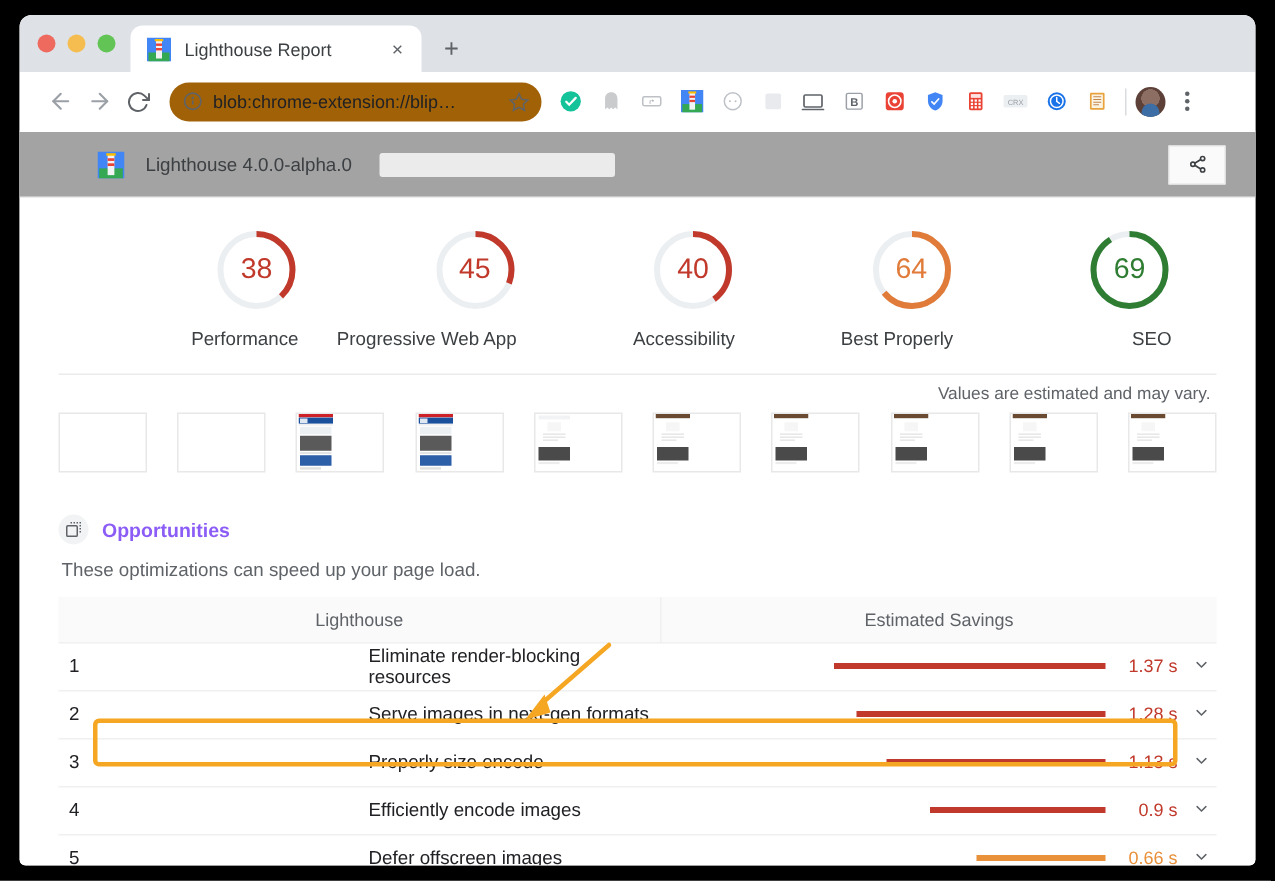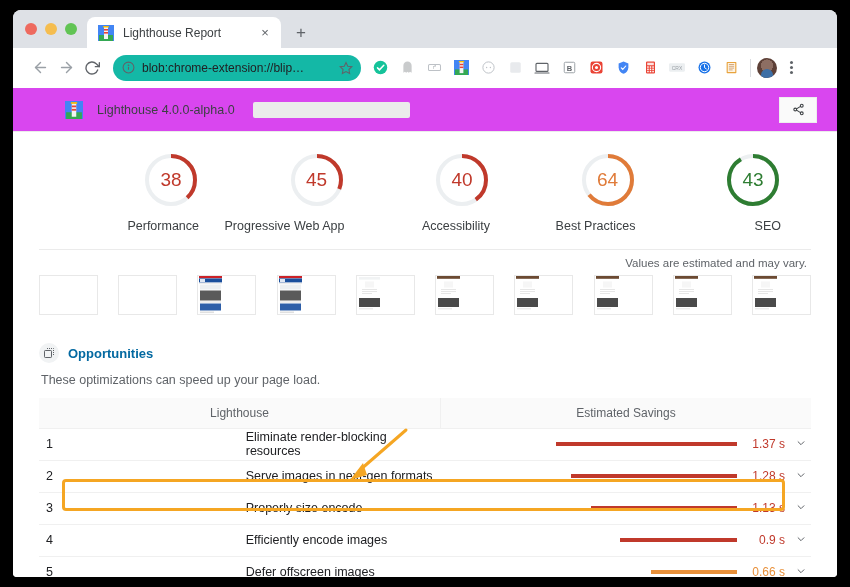--- a/index.html
+++ b/index.html
@@ -75,21 +75,21 @@
   .navbtn {
     width: 26px; height: 26px; flex: 0 0 auto;
     display: flex; align-items: center; justify-content: center;
     color: #5f6368;
   }
   .navbtn.back, .navbtn.fwd { color: #9aa0a6; }
   .omnibox {
     flex: 0 0 auto;
     width: 248px;
     height: 26px;
-    background: #14b8a6;
+    background: #a16207;
     border-radius: 13px;
     display: flex;
     align-items: center;
     padding: 0 8px 0 9px;
     margin-left: 8px;
     gap: 7px;
   }
   .omni-url {
     font-size: 12px; color: #202124;
     white-space: nowrap; overflow: hidden;
@@ -108,21 +108,21 @@
     width: 12px; height: 10px; border-radius: 6px 6px 0 0;
     background: #3c6ea5;
   }
   .kebab { width: 22px; height: 26px; display: flex; flex-direction: column;
            align-items: center; justify-content: center; gap: 2px; flex: 0 0 auto; margin-left: 2px; }
   .kebab i { width: 3px; height: 3px; border-radius: 50%; background: #5f6368; display: block; }
   
   .page { flex: 1 1 auto; background: #ffffff; overflow: hidden; position: relative; }
   .lh-header {
     height: 44px;
-    background: #d946ef;
+    background: #a3a3a3;
     display: flex;
     align-items: center;
     padding: 0 20px 0 52px;
     border-bottom: 1px solid #ebebeb;
   }
   .lh-logo { width: 18px; height: 18px; flex: 0 0 auto; margin-right: 14px; }
   .lh-version { font-size: 12.5px; color: #3c4043; white-space: nowrap; flex: 0 0 auto; }
   .lh-urlplaceholder {
     height: 16px; width: 157px; background: #ebebeb;
     border-radius: 2px; margin-left: 18px; flex: 0 0 auto;
@@ -164,21 +164,21 @@
     position: relative; overflow: hidden;
   }
   .thumb .shot { position: absolute; left: 1px; top: 0px; width: 23px; height: 38px; }
   
   .opp-head { display: flex; align-items: center; gap: 9px; padding-top: 14px; }
   .opp-icon {
     width: 20px; height: 20px; border-radius: 50%;
     background: #f1f3f4; display: flex; align-items: center; justify-content: center;
     flex: 0 0 auto;
   }
-  .opp-title { font-size: 13px; font-weight: bold; color: #0369a1; }
+  .opp-title { font-size: 13px; font-weight: bold; color: #8b5cf6; }
   .opp-sub { font-size: 12.5px; color: #5f6368; padding: 10px 0 11px 2px; }
   table.opps { width: 100%; border-collapse: collapse; table-layout: fixed; }
   table.opps th {
     background: #fafafa;
     font-size: 12px; font-weight: normal; color: #5f6368;
     height: 30px; text-align: center;
     border-bottom: 1px solid #f0f0f0;
   }
   th.c-opp { width: 52%; border-right: 1px solid #f0f0f0; }
   th.c-sav { width: 48%; }
@@ -451,30 +451,30 @@
         </div>
 
         <div class="gauge">
           <div class="gauge-ring">
             <svg width="56" height="56" viewBox="0 0 56 56">
               <circle cx="28" cy="28" r="24" fill="none" stroke="#eceff1" stroke-width="4"></circle>
               <circle cx="28" cy="28" r="24" fill="none" stroke="#e07b39" stroke-width="4" stroke-dasharray="96.5 111.6" transform="rotate(-90 28 28)"></circle>
             </svg>
             <span class="gauge-num" style="color:#e07b39">64</span>
           </div>
-          <span class="gauge-label">Best Practices</span>
+          <span class="gauge-label">Best Properly</span>
         </div>
 
         <div class="gauge">
           <div class="gauge-ring">
             <svg width="56" height="56" viewBox="0 0 56 56">
               <circle cx="28" cy="28" r="24" fill="none" stroke="#eceff1" stroke-width="4"></circle>
               <circle cx="28" cy="28" r="24" fill="none" stroke="#2e7d32" stroke-width="4" stroke-dasharray="137.2 70.9" transform="rotate(-90 28 28)"></circle>
             </svg>
-            <span class="gauge-num" style="color:#2e7d32">43</span>
+            <span class="gauge-num" style="color:#2e7d32">69</span>
           </div>
           <span class="gauge-label">SEO</span>
         </div>
       </div>
 
       <div class="estimated">Values are estimated and may vary.</div>
 
       <div class="filmstrip">
         <div class="thumb"></div>
         <div class="thumb"></div>

